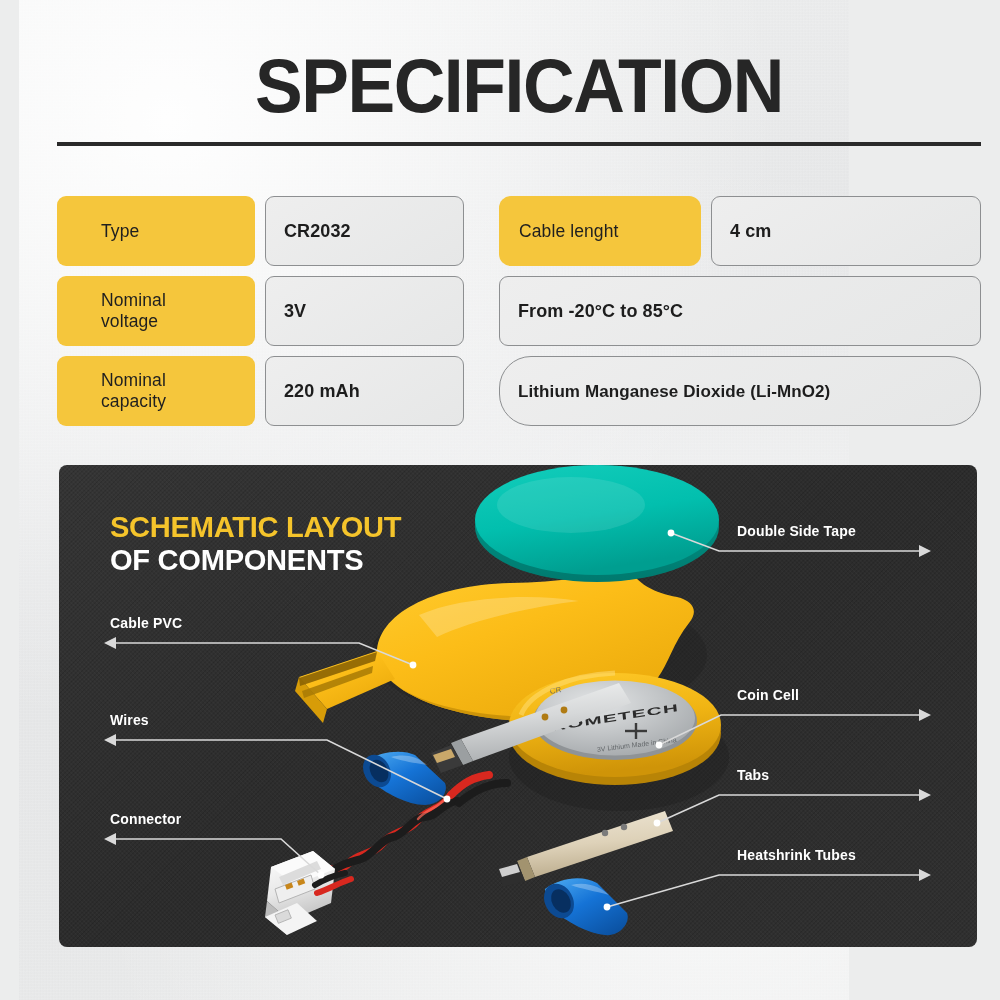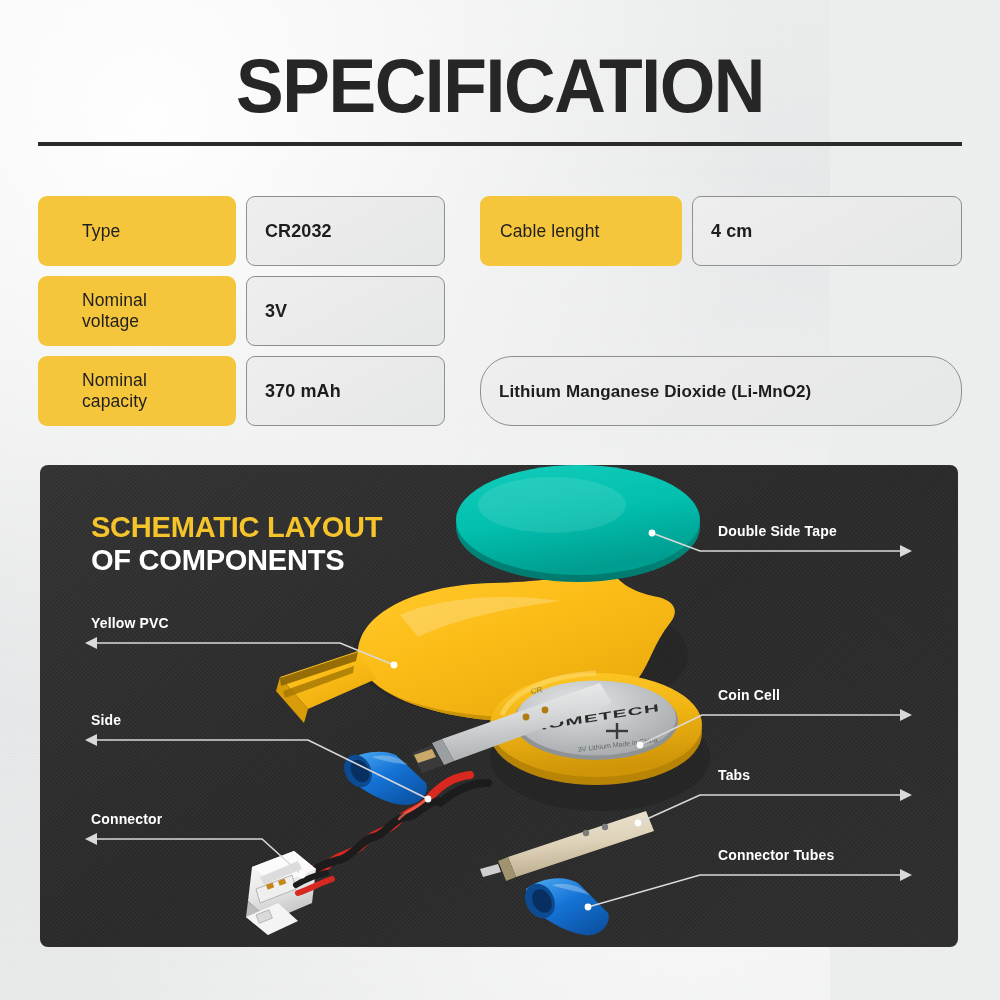--- a/index.html
+++ b/index.html
@@ -21,20 +21,21 @@
     position: absolute;
     inset: 0;
     width: 830px;
     height: 1000px;
     background:
       radial-gradient(circle at 18% 12%, rgba(255,255,255,0.95) 0%, rgba(255,255,255,0) 55%),
       radial-gradient(circle at 82% 78%, rgba(255,255,255,0.75) 0%, rgba(255,255,255,0) 60%),
       repeating-linear-gradient(0deg, rgba(0,0,0,0.016) 0px, rgba(0,0,0,0) 1px, rgba(0,0,0,0) 2px, rgba(0,0,0,0.016) 3px),
       repeating-linear-gradient(90deg, rgba(0,0,0,0.016) 0px, rgba(0,0,0,0) 1px, rgba(0,0,0,0) 2px, rgba(0,0,0,0.013) 3px),
       linear-gradient(160deg, #f2f3f3 0%, #e7e8e9 45%, #eceded 100%);
+    margin-left: 19px;
   }
 
   
   .title {
     position: absolute;
     top: 48px;
     left: 0;
     width: 1000px;
     text-align: center;
     font-size: 76px;
@@ -88,21 +89,21 @@
     align-items: center;
     padding: 0 20px;
     color: #1f1f1f;
     font-size: 17.5px;
     line-height: 21px;
     font-weight: 400;
     letter-spacing: 0.1px;
     flex: 0 0 auto;
   }
   .left  .spec-label { width: 198px; padding-left: 44px; }
-  .right .spec-label { width: 202px; }
+  .right .spec-label { width: 202px; border-radius: 12px; }
 
   .spec-value {
     background: linear-gradient(150deg, #eeeeee 0%, #e6e7e7 100%);
     border: 1.5px solid #8d8f91;
     border-radius: 9px;
     display: flex;
     align-items: center;
     padding: 0 18px;
     color: #1d1d1d;
     font-size: 18px;
@@ -192,30 +193,31 @@
         <div class="spec-value">CR2032</div>
       </div>
       <div class="spec-row r1">
         <div class="spec-label" style="white-space:pre-line;">Nominal
 voltage</div>
         <div class="spec-value">3V</div>
       </div>
       <div class="spec-row r2">
         <div class="spec-label" style="white-space:pre-line;">Nominal
 capacity</div>
-        <div class="spec-value">370 mAh</div>
+        <div class="spec-value">220 mAh</div>
       </div>
     </div>
 
     <div class="spec-col right">
       <div class="spec-row r0">
         <div class="spec-label">Cable lenght</div>
         <div class="spec-value">4 cm</div>
       </div>
       <div class="spec-row r1">
+        <div class="spec-value">From -20°C to 85°C</div>
       </div>
       <div class="spec-row r2">
         <div class="spec-value sm">Lithium Manganese Dioxide (Li-MnO2)</div>
       </div>
     </div>
 
   </div>
 
   <div class="panel">
 
@@ -436,23 +438,23 @@
         <circle cx="354" cy="200" r="3.4"></circle>
         <circle cx="388" cy="334" r="3.4"></circle>
         <circle cx="262" cy="410" r="3.4"></circle>
         <circle cx="612" cy="68" r="3.4"></circle>
         <circle cx="600" cy="280" r="3.4"></circle>
         <circle cx="598" cy="358" r="3.4"></circle>
         <circle cx="548" cy="442" r="3.4"></circle>
       </g>
     </svg>
 
-    <div class="callout" style="left:51px; top:148px;">Yellow PVC</div>
-    <div class="callout" style="left:51px; top:245px;">Side</div>
+    <div class="callout" style="left:51px; top:148px;">Cable PVC</div>
+    <div class="callout" style="left:51px; top:245px;">Wires</div>
     <div class="callout" style="left:51px; top:344px;">Connector</div>
 
     <div class="callout" style="left:678px; top:56px;">Double Side Tape</div>
     <div class="callout" style="left:678px; top:220px;">Coin Cell</div>
     <div class="callout" style="left:678px; top:300px;">Tabs</div>
-    <div class="callout" style="left:678px; top:380px;">Connector Tubes</div>
+    <div class="callout" style="left:678px; top:380px;">Heatshrink Tubes</div>
 
   </div>
 </div>
 
 </body></html>

